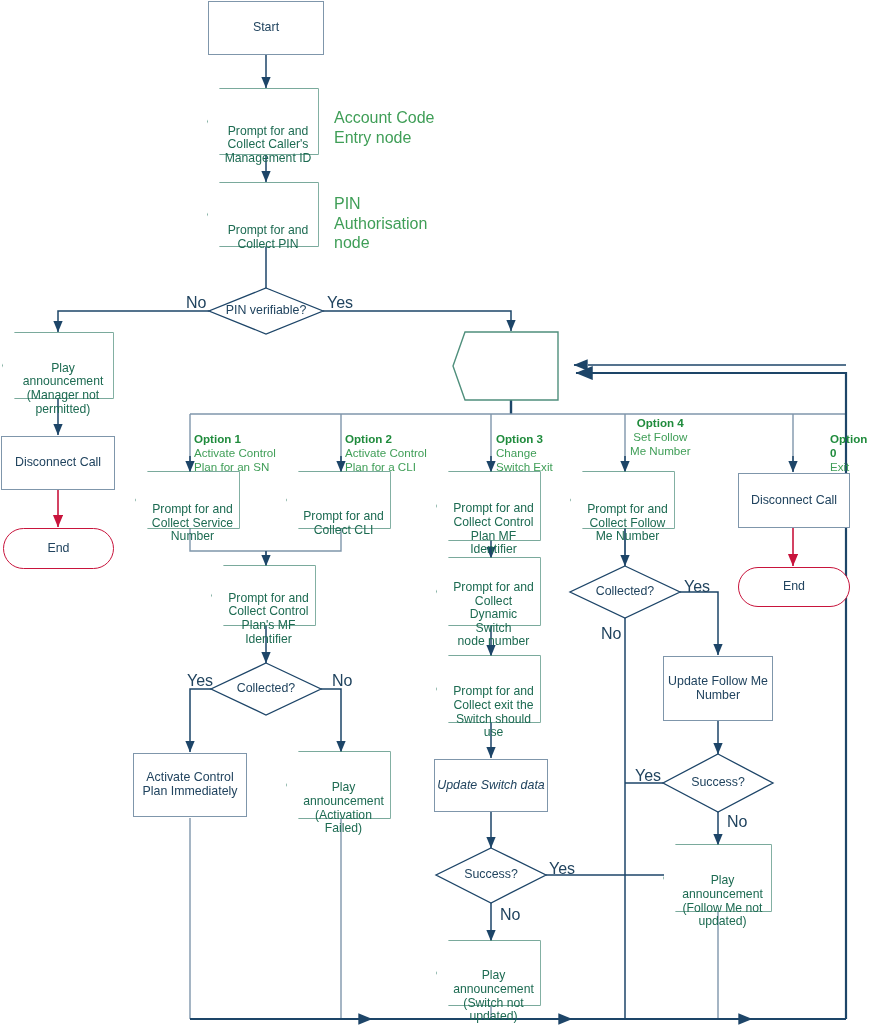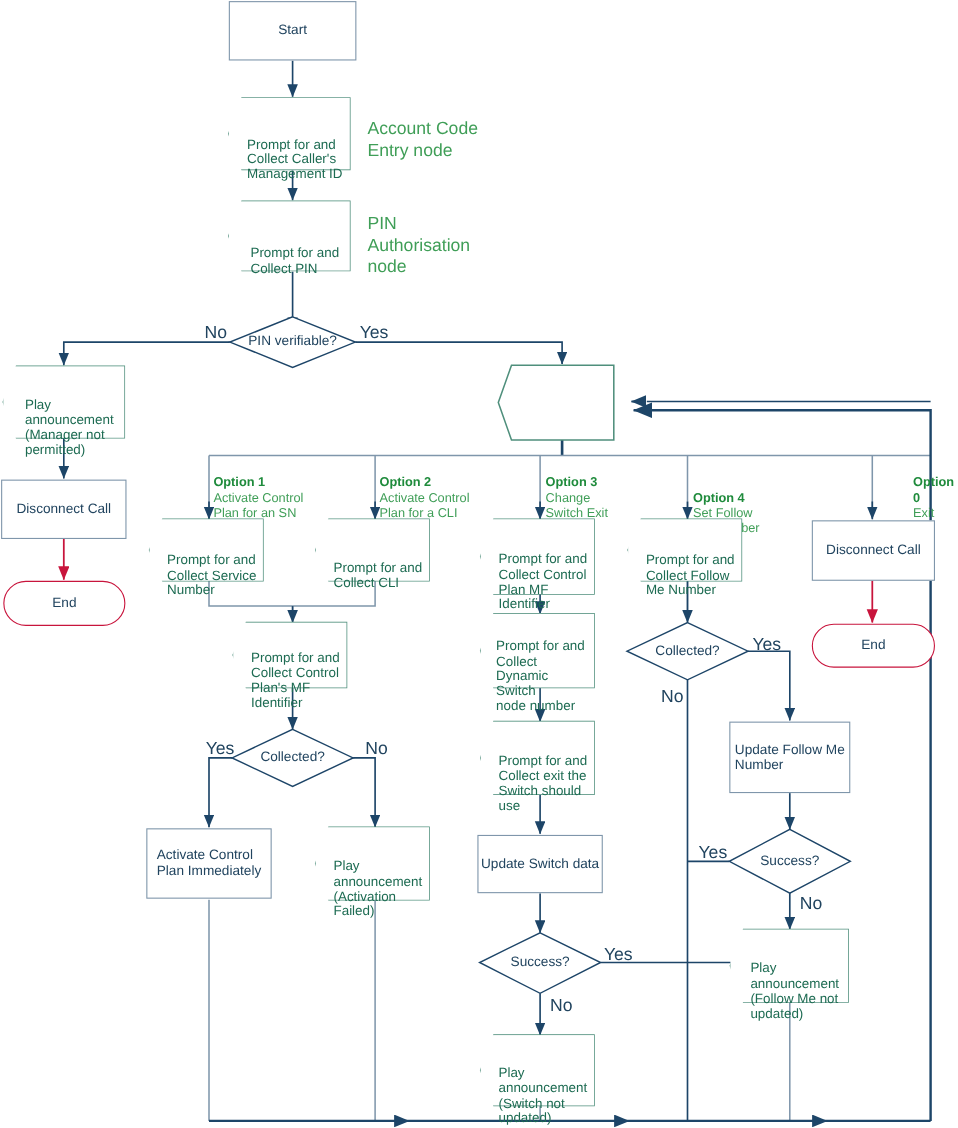--- a/index.html
+++ b/index.html
@@ -1,19 +1,19 @@
 <!DOCTYPE html>
 <html><head>
 <meta charset="utf-8">
 <style>
   html,body{margin:0;padding:0;background:#ffffff;}
   body{font-family:"Liberation Sans", sans-serif;}
   #stage{position:relative;width:871px;height:1025px;background:#fff;overflow:hidden;}
   #stage svg{position:absolute;left:0;top:0;width:871px;height:1025px;}
-  .node{position:absolute;box-sizing:border-box;display:flex;align-items:center;justify-content:center;text-align:left;}
+  .node{position:absolute;box-sizing:border-box;display:flex;align-items:center;justify-content:center;text-align:center;}
   .node .lbl{line-height:1.12;white-space:pre-line;}
 
   
   .proc{border:1.4px solid #7f96ab;background:#fff;color:#21445f;font-size:12.4px;}
   
   .prompt{background:#fff;color:#1d6b52;font-size:12.2px;}
   .prompt .lbl{position:relative;z-index:2;padding-left:14px;padding-right:4px;margin-top:47px;}
   
   .term{border:1.6px solid #c8143c;border-radius:999px;background:#fff;color:#21445f;font-size:12.4px;}
   
@@ -215,21 +215,21 @@
 Plan for an SN</span>
   </div>
   <div class="optlbl" style="left:345px;top:418px;">
     <b>Option 2</b><span>Activate Control
 Plan for a CLI</span>
   </div>
   <div class="optlbl" style="left:496px;top:418px;">
     <b>Option 3</b><span>Change
 Switch Exit</span>
   </div>
-  <div class="optlbl" style="left:630px;top:432px;">
+  <div class="optlbl" style="left:630px;top:402px;text-align:center;">
     <b>Option 4</b><span>Set Follow
 Me Number</span>
   </div>
   <div class="optlbl" style="left:830px;top:418px;">
     <b>Option 0</b><span>Exit</span>
   </div>
 
   <div class="node prompt" style="left:136px;top:472px;width:103px;height:56px;">
     <span class="lbl">Prompt for and
 Collect Service
@@ -274,21 +274,21 @@
 Collect
 Dynamic Switch
 node number</span>
   </div>
   <div class="node prompt" style="left:437px;top:656px;width:103px;height:66px;">
     <span class="lbl">Prompt for and
 Collect exit the
 Switch should
 use</span>
   </div>
-  <div class="node proc" style="left:434px;top:759px;width:114px;height:53px;">
+  <div class="node proc" style="left:434px;top:759px;width:114px;height:53px;font-style:italic;">
     <span class="lbl">Update Switch data</span>
   </div>
   <div class="node dec" style="left:447px;top:864px;width:88px;height:22px;">
     <span class="lbl">Success?</span>
   </div>
   <div class="edgelbl" style="left:549px;top:860px;">Yes</div>
   <div class="edgelbl" style="left:500px;top:906px;">No</div>
   <div class="node prompt" style="left:437px;top:941px;width:103px;height:64px;">
     <span class="lbl">Play
 announcement

